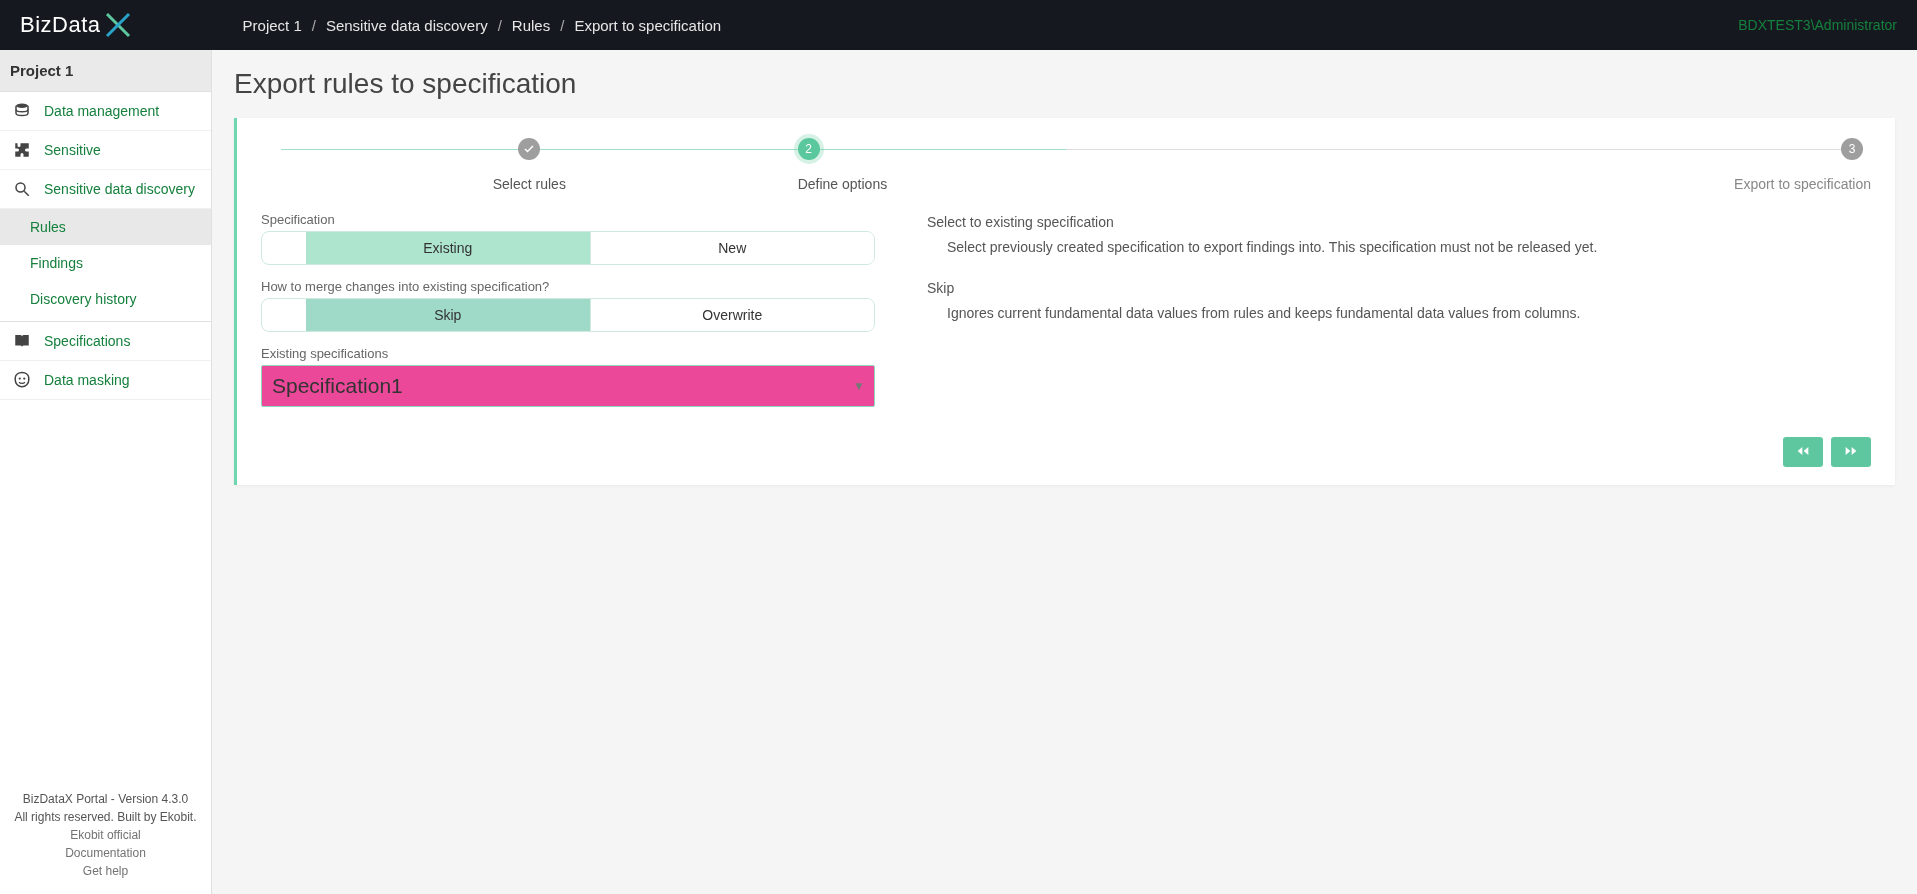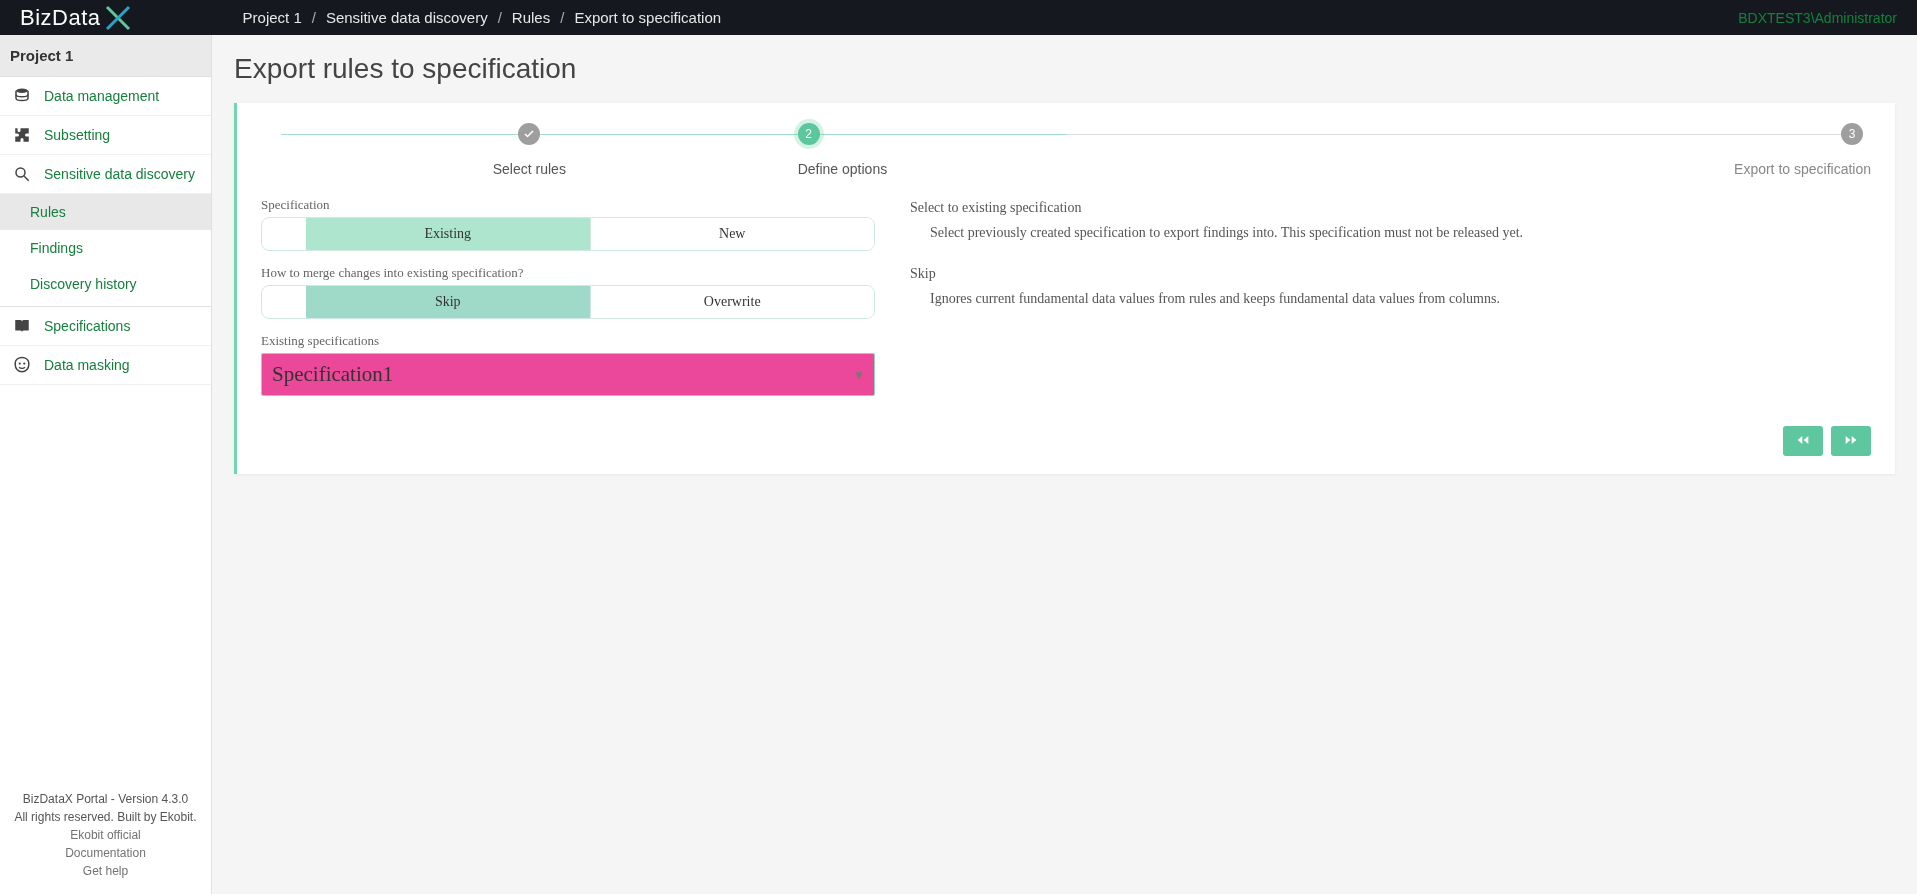--- a/index.html
+++ b/index.html
@@ -1,20 +1,20 @@
 <!DOCTYPE html>
 <html><head>
 <meta charset="utf-8">
 <style>
   * { box-sizing: border-box; margin: 0; padding: 0; }
   html, body { height: 100%; font-family: "Segoe UI", Arial, sans-serif; font-size: 14px; color: #333; background: #f5f5f5; }
   body { display: flex; flex-direction: column; min-width: 1550px; }
 
   
-  .topbar { height: 35px; background: #15191f; color: #fff; display: flex; align-items: center; padding: 0 20px; text-align: center; }
+  .topbar { height: 50px; background: #15191f; color: #fff; display: flex; align-items: center; padding: 0 20px; text-align: center; }
   .logo { display: flex; align-items: center; font-size: 22px; font-weight: 300; letter-spacing: .5px; margin-right: 110px; }
   .logo span.biz { color: #fff; }
   .logo-x { display:inline-block; width:30px; height:30px; position:relative; margin-left:2px; }
   .logo-x svg { width:100%; height:100%; }
   .breadcrumb { flex: 1; display: flex; align-items: center; gap: 10px; color: #e6e6e6; font-size: 15px; }
   .breadcrumb .sep { color: #aaa; }
   .breadcrumb .crumb { cursor: pointer; }
   .userlabel { color: #15803d; font-size: 14px; }
 
   
@@ -53,21 +53,21 @@
   .step-circle.current { background:#5ac79c; box-shadow:0 0 0 4px rgba(90,199,156,.25); }
   .step-circle.future { background:#9e9e9e; }
   .step-label { margin-top:16px; font-size:14px; color:#555; }
   .step.future .step-label { color:#888; }
   
   .stepper-lines { position:absolute; left:20px; right:20px; top:11px; height:1px; display:flex; z-index:0; }
   .stepper-lines .seg { flex:1; height:1px; background:#ddd; }
   .stepper-lines .seg.done { background:#9fdfc5; }
 
   
-  .gridarea { display:flex; gap:35px; margin-top:8px;font-family:Liberation Serif, serif; }
+  .gridarea { display:flex; gap:52px; margin-top:8px; }
   .left-col { flex:0 0 614px; }
   .right-col { flex:1; color:#555; font-size:14px; line-height:1.5; }
   .right-col .section-title { font-weight:400; color:#555; margin-bottom:4px; }
   .right-col .section-body { padding-left:20px; margin-bottom:20px; }
 
   .field-label { font-size:13px; color:#666; margin-bottom:4px; }
 
   
   .segmented { display:flex; border:1px solid #cfe9df; border-radius:8px; overflow:hidden; margin-bottom:14px;padding-left:44px; }
   .segmented .seg-btn { flex:1; text-align:center; padding:8px 0; background:#fff; cursor:pointer; font-size:14px; color:#333; }
@@ -127,21 +127,21 @@
       </span>
       <span>Data management</span>
     </div>
 
     <div class="nav-item">
       <span class="icon">
         <svg viewBox="0 0 24 24">
             <path d="M14 3h-4v3a2 2 0 1 1-4 0V3H3v7h3a2 2 0 1 1 0 4H3v7h7v-3a2 2 0 1 1 4 0v3h7v-7h-3a2 2 0 1 1 0-4h3V3h-7z"></path>
           </svg>
       </span>
-      <span>Subsetting</span>
+      <span>Sensitive</span>
     </div>
 
     <div class="nav-item">
       <span class="icon">
         <svg viewBox="0 0 24 24">
             <circle cx="10" cy="10" r="6" fill="none" stroke="#444" stroke-width="2"></circle>
             <line x1="15" y1="15" x2="21" y2="21" stroke="#444" stroke-width="2"></line>
           </svg>
       </span>
       <span>Sensitive data discovery</span>

